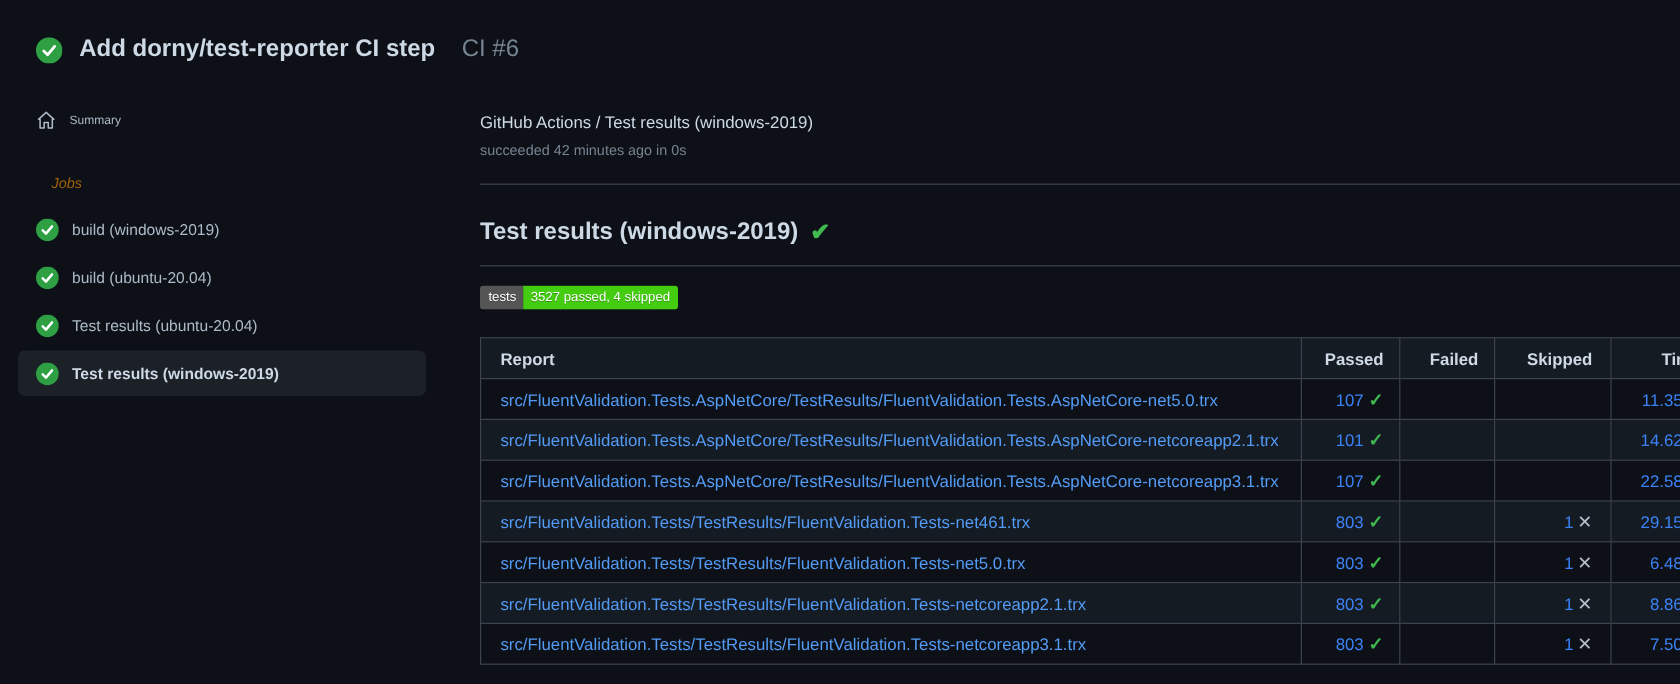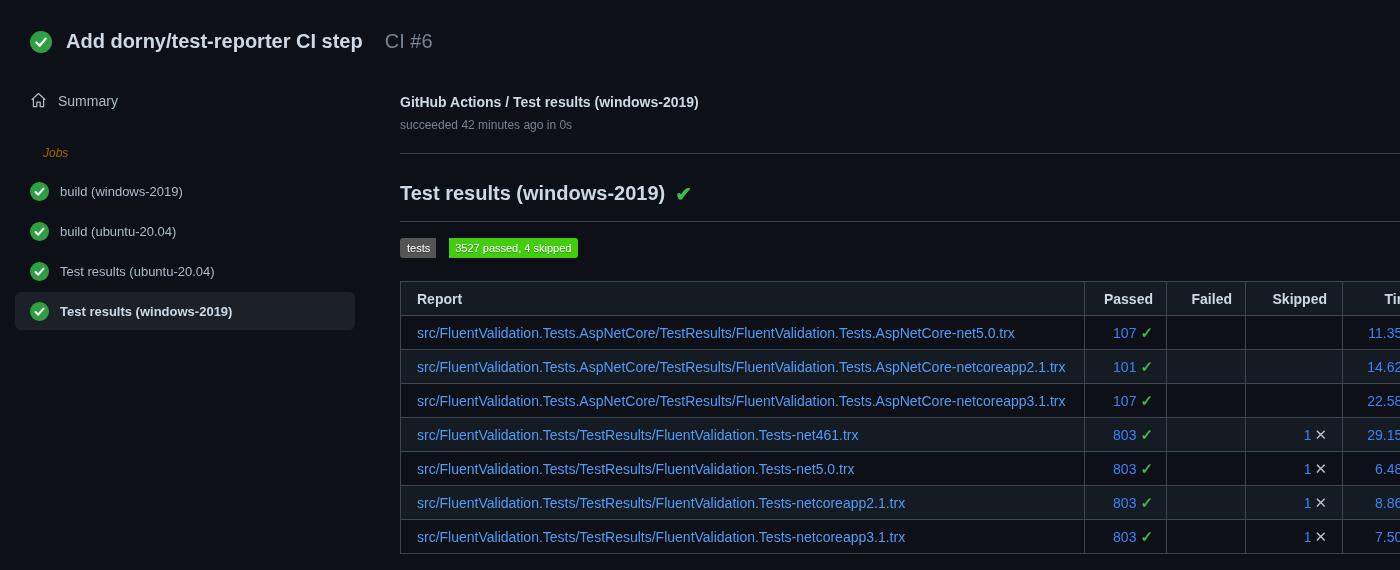--- a/index.html
+++ b/index.html
@@ -9,29 +9,29 @@
     font-family:"Liberation Sans",sans-serif;
     position:relative;
   }
   
   .app-header{position:absolute;left:30px;top:30px;display:flex;align-items:center;gap:14px;}
   .app-title{font-size:20px;font-weight:bold;color:#cdd9e5;white-space:nowrap;}
   .run-number{font-size:20px;font-weight:normal;color:#768390;margin-left:8px;}
   .cc-icon{display:inline-flex;flex-shrink:0;}
   
   .summary-item{position:absolute;left:30px;top:92px;display:flex;align-items:center;gap:11px;
-    font-size:14px;color:#adbac7;cursor:pointer;}
+    font-size:10px;color:#adbac7;cursor:pointer;}
   .jobs-label{position:absolute;left:43px;top:146px;font-size:12px;color:#a16207;font-style:italic;}
   .jobs-list{position:absolute;left:15px;top:172px;width:340px;display:flex;flex-direction:column;gap:2px;}
   .job-item{display:flex;align-items:center;gap:11px;height:38px;padding-left:15px;
     border-radius:6px;font-size:13px;color:#adbac7;cursor:pointer;text-align:right;}
   .job-item.selected{background:#1c2128;color:#cdd9e5;font-weight:bold;}
   
   .main{position:absolute;left:400px;top:0;width:1000px;}
-  .run-title{margin-top:94px;font-size:14px;font-weight:bold;line-height:17px;color:#cdd9e5;}
+  .run-title{margin-top:94px;font-size:14px;font-weight:normal;line-height:17px;color:#cdd9e5;}
   .run-status{margin-top:6px;font-size:12px;line-height:16px;color:#768390;}
   .divider{border:none;border-top:1px solid #3d444d;height:0;margin:0;}
   .divider.d1{margin-top:20px;}
   .divider.d2{margin-top:14px;}
   .section-title{margin-top:26px;font-size:20px;font-weight:600;line-height:27px;color:#cdd9e5;
     display:flex;align-items:center;gap:10px;}
   .h2-check{color:#3fb950;font-size:20px;font-weight:bold;line-height:1;}
   
   .badge{margin-top:16px;display:inline-flex;border-radius:3px;overflow:hidden;
     font-size:11px;line-height:13px;color:#ffffff;text-shadow:0 1px 0 rgba(0,0,0,0.3);justify-content:flex-end;}
@@ -128,21 +128,21 @@
   <hr class="divider d1">
 
   <div class="section-title">
     <span>Test results (windows-2019)</span>
     <span class="h2-check">✔</span>
   </div>
   <hr class="divider d2">
 
   <div class="badge">
     <span class="badge-label" id="badge-label" style="background: rgb(85, 85, 85);">tests</span>
-    <span class="badge-value" id="badge-value" style="background: rgb(68, 204, 17); margin-left: 13px;">3527 passed, 4 skipped</span>
+    <span class="badge-value" id="badge-value" style="background: rgb(68, 204, 17);">3527 passed, 4 skipped</span>
   </div>
 
   <table class="results-table">
     <thead>
       <tr>
         <th class="c-report">Report</th>
         <th class="c-passed">Passed</th>
         <th class="c-failed">Failed</th>
         <th class="c-skipped">Skipped</th>
         <th class="c-time">Time</th>

